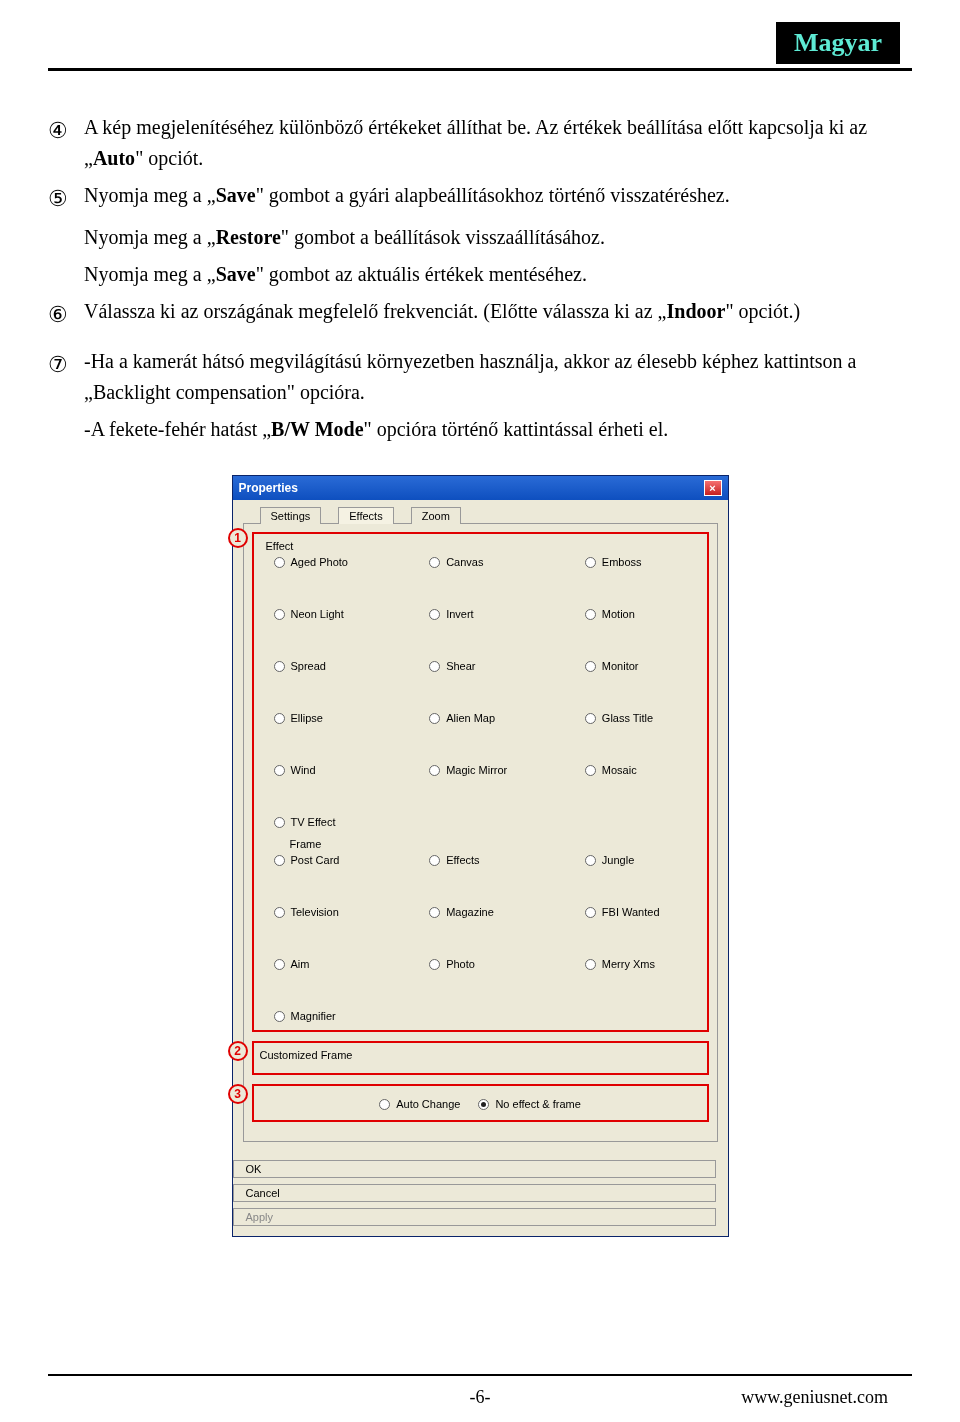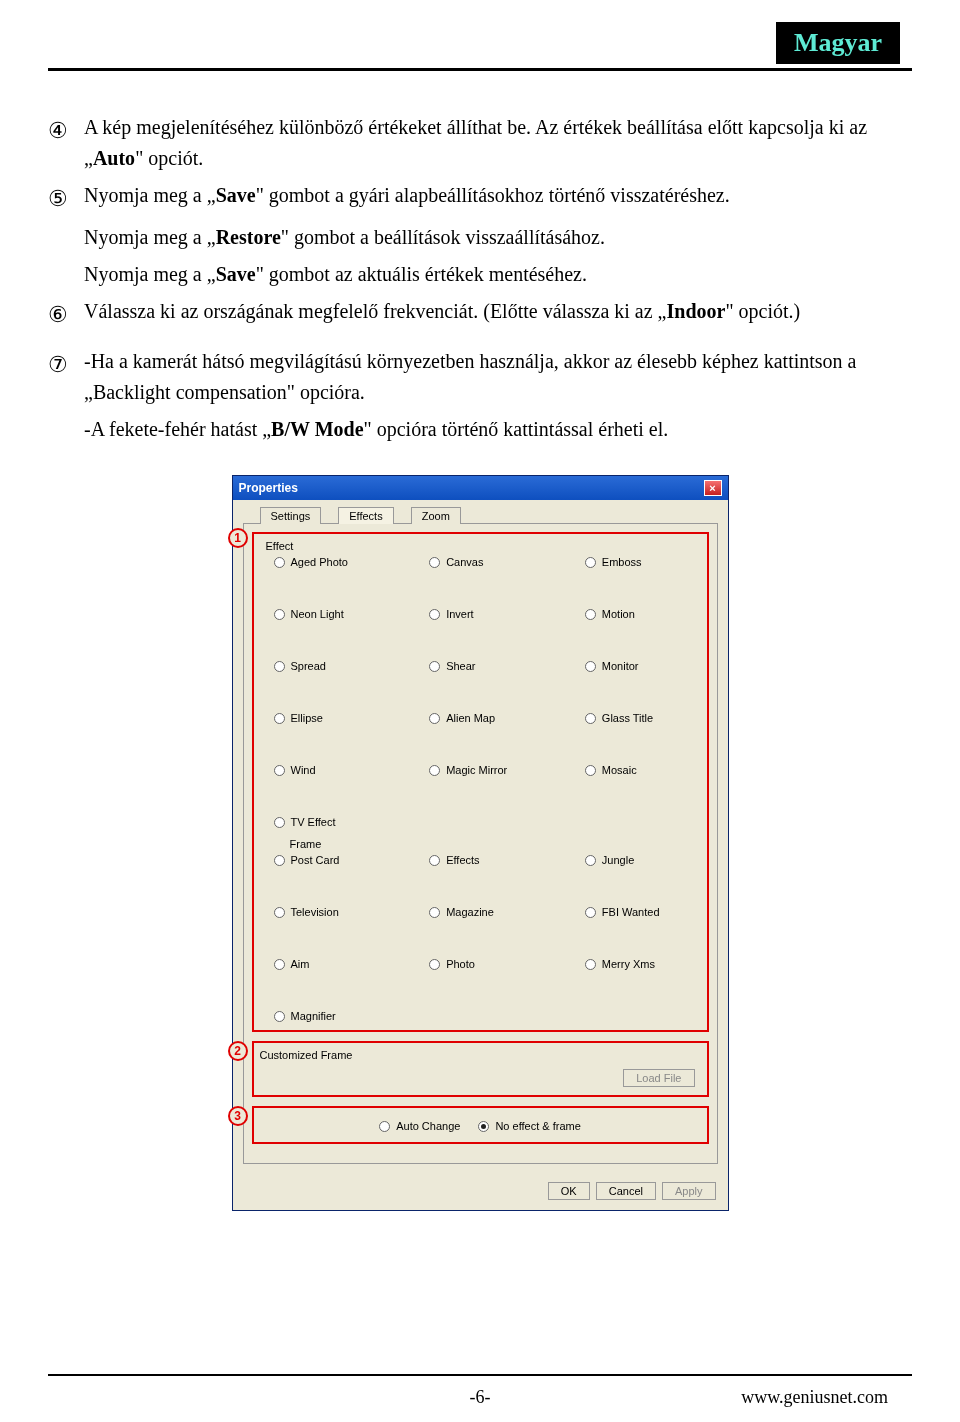--- a/index.html
+++ b/index.html
@@ -178,20 +178,21 @@
     font-size: 11px;
   }
   .btn.disabled { color: #888; }
   .auto-row {
     display: flex; gap: 18px; justify-content: center;
     padding: 6px 0 2px;
   }
   .bottom-btns {
     display: flex; gap: 6px; justify-content: flex-end;
     padding: 8px 12px 10px 0;
+    flex-direction: column;
   }
 
   
   .footer-rule {
     position: absolute;
     bottom: 46px;
     left: 48px; right: 48px;
     height: 2px; background: #000;
   }
   .footer-page {
@@ -377,23 +378,20 @@
               <div class="opt">
                 <span class="rad"></span>
                 <span>Magnifier</span>
               </div>
             </div>
         </div>
 
         <div class="redbox">
           <div class="callout c23">2</div>
           <div class="group-label" style="padding-left:0">Customized Frame</div>
-          <div class="loadfile-row">
-            <div class="btn disabled">Load File</div>
-          </div>
         </div>
 
         <div class="redbox">
           <div class="callout c23">3</div>
           <div class="auto-row">
             <div class="opt">
               <span class="rad"></span>
               <span>Auto Change</span>
             </div>
             <div class="opt">

